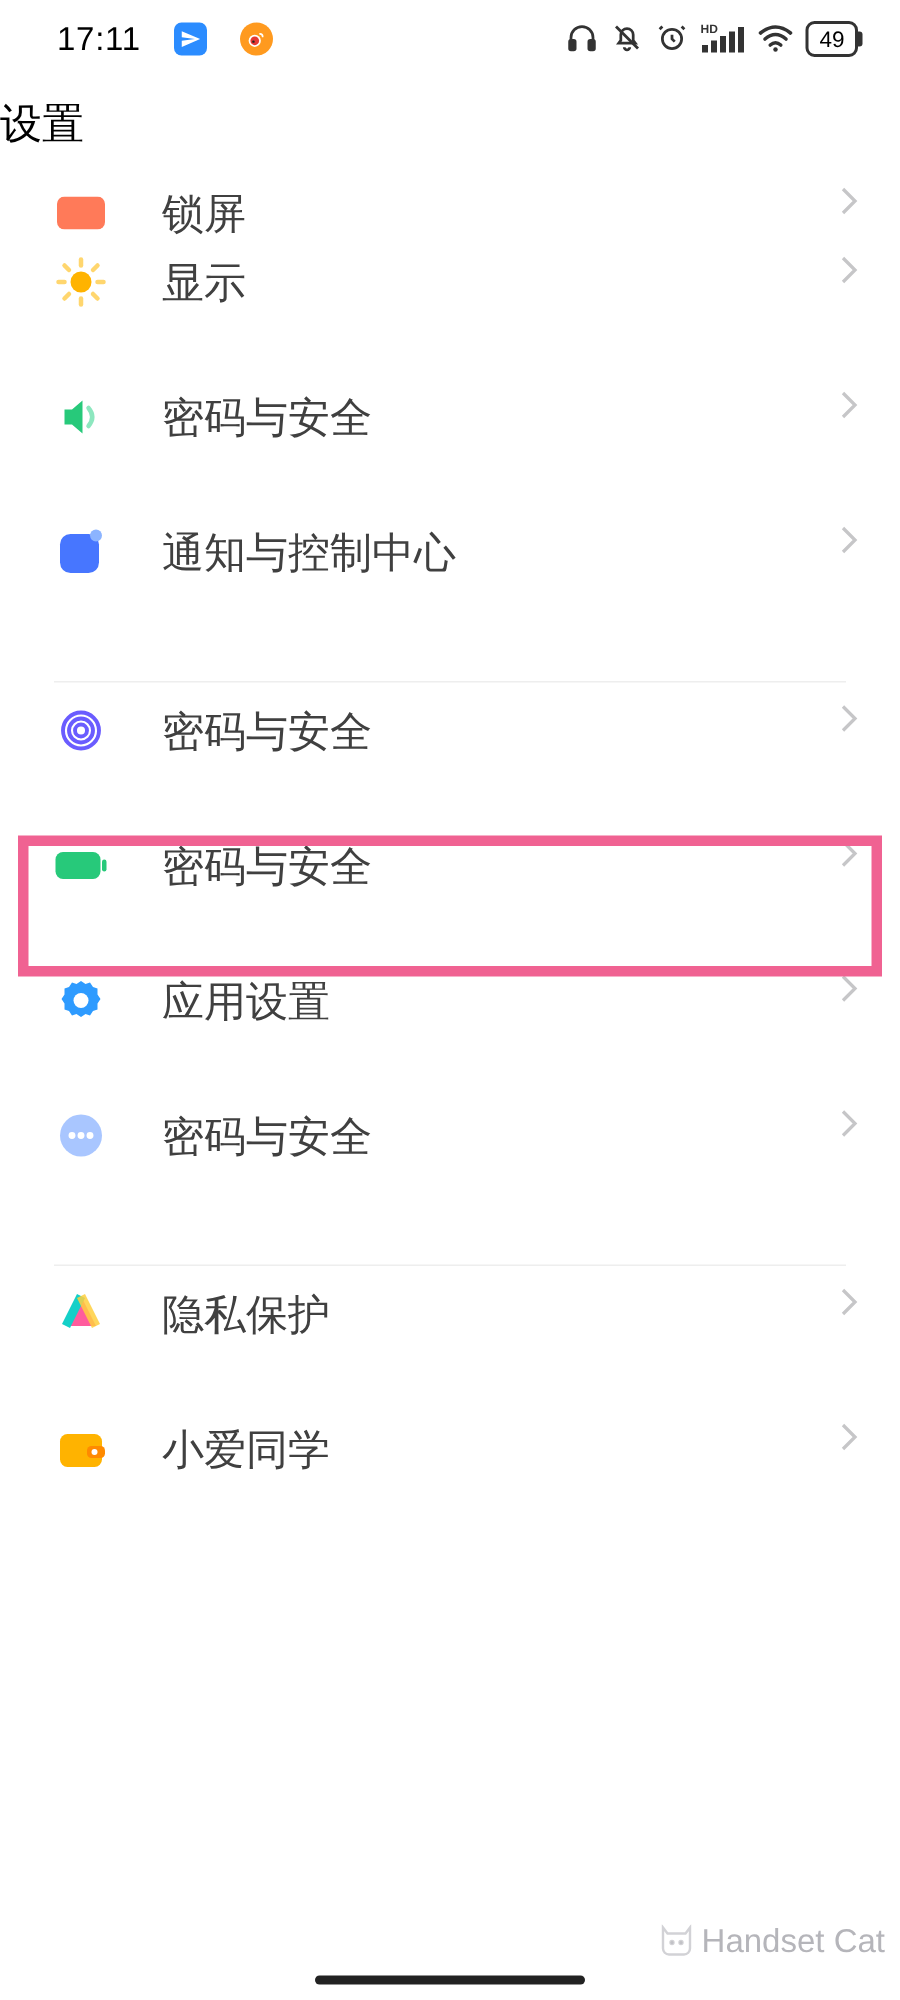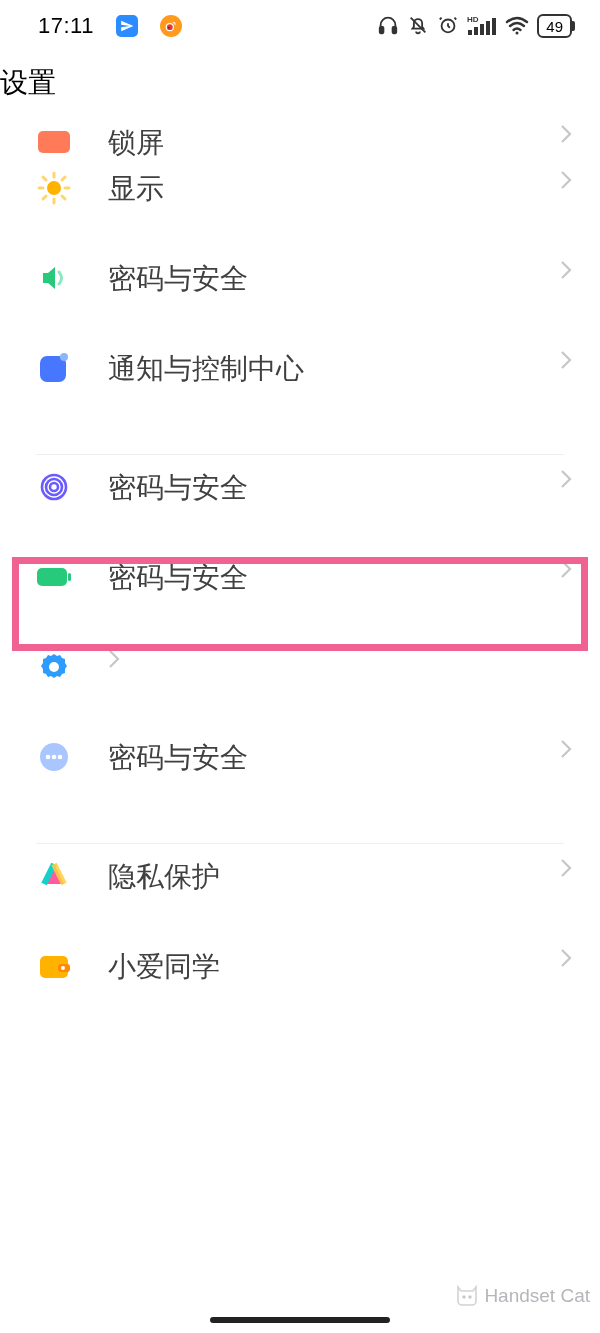--- a/index.html
+++ b/index.html
@@ -128,21 +128,21 @@
     border-radius: 3px;
   }
   .watermark {
     position: absolute;
     bottom: 26px;
     right: 10px;
     display: flex;
     align-items: center;
     gap: 4px;
     color: rgba(120,120,130,0.55);
-    font-size: 19px;
+    font-size: 22px;
   }
   .watermark svg { opacity: .55; }
 </style>
 </head>
 <body>
 
 <div class="status-bar">
   <div class="status-left">
     <span class="status-time">17:11</span>
     <span class="paper-plane">
@@ -312,20 +312,21 @@
     </span>
   </div>
 
   <div class="item">
     <span class="icon-wrap">
       <svg width="32" height="32" viewBox="0 0 32 32">
           <path fill="#2e9bff" d="M16 3l3 2 3-1 2 3 3 1v4l2 3-2 3v4l-3 1-2 3-3-1-3 2-3-2-3 1-2-3-3-1v-4l-2-3 2-3V8l3-1 2-3 3 1z"></path>
           <circle cx="16" cy="16" r="5" fill="#fff"></circle>
         </svg>
     </span>
+    <span class="item-label">应用设置</span>
     <span class="chevron">
       <svg width="12" height="20" viewBox="0 0 12 20" fill="none" stroke="#c6c6c8" stroke-width="2.2">
           <path d="M2 2l8 8-8 8"></path>
         </svg>
     </span>
   </div>
 
   <div class="item">
     <span class="icon-wrap">
       <svg width="32" height="32" viewBox="0 0 32 32">

